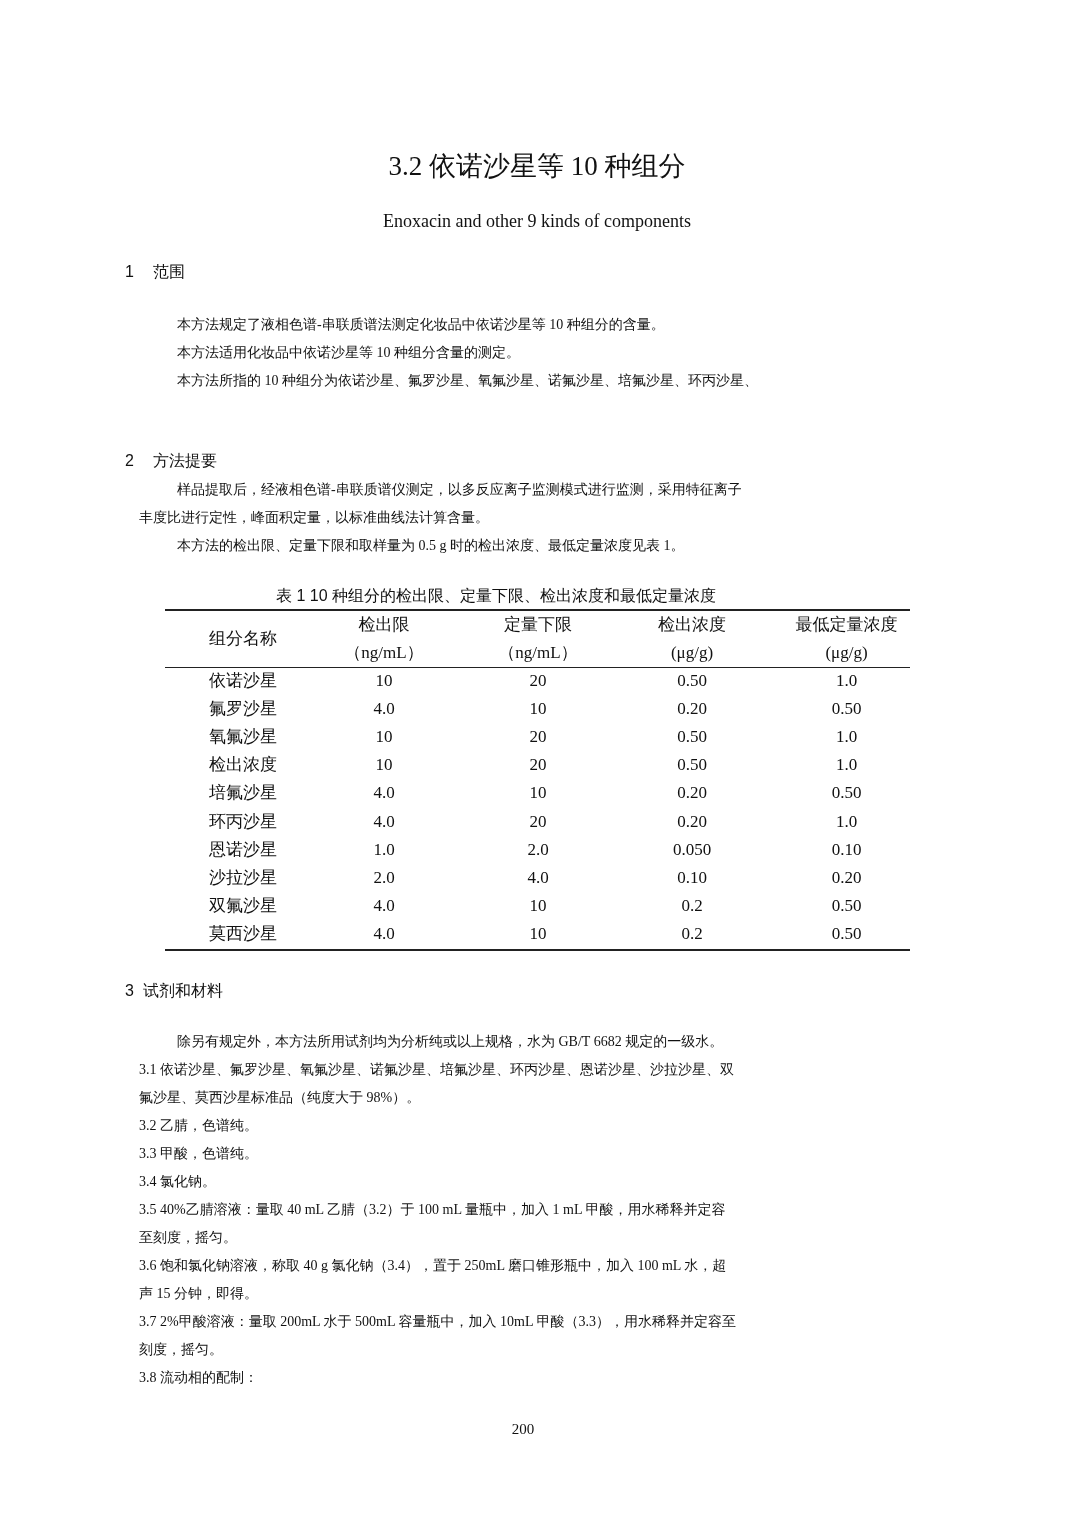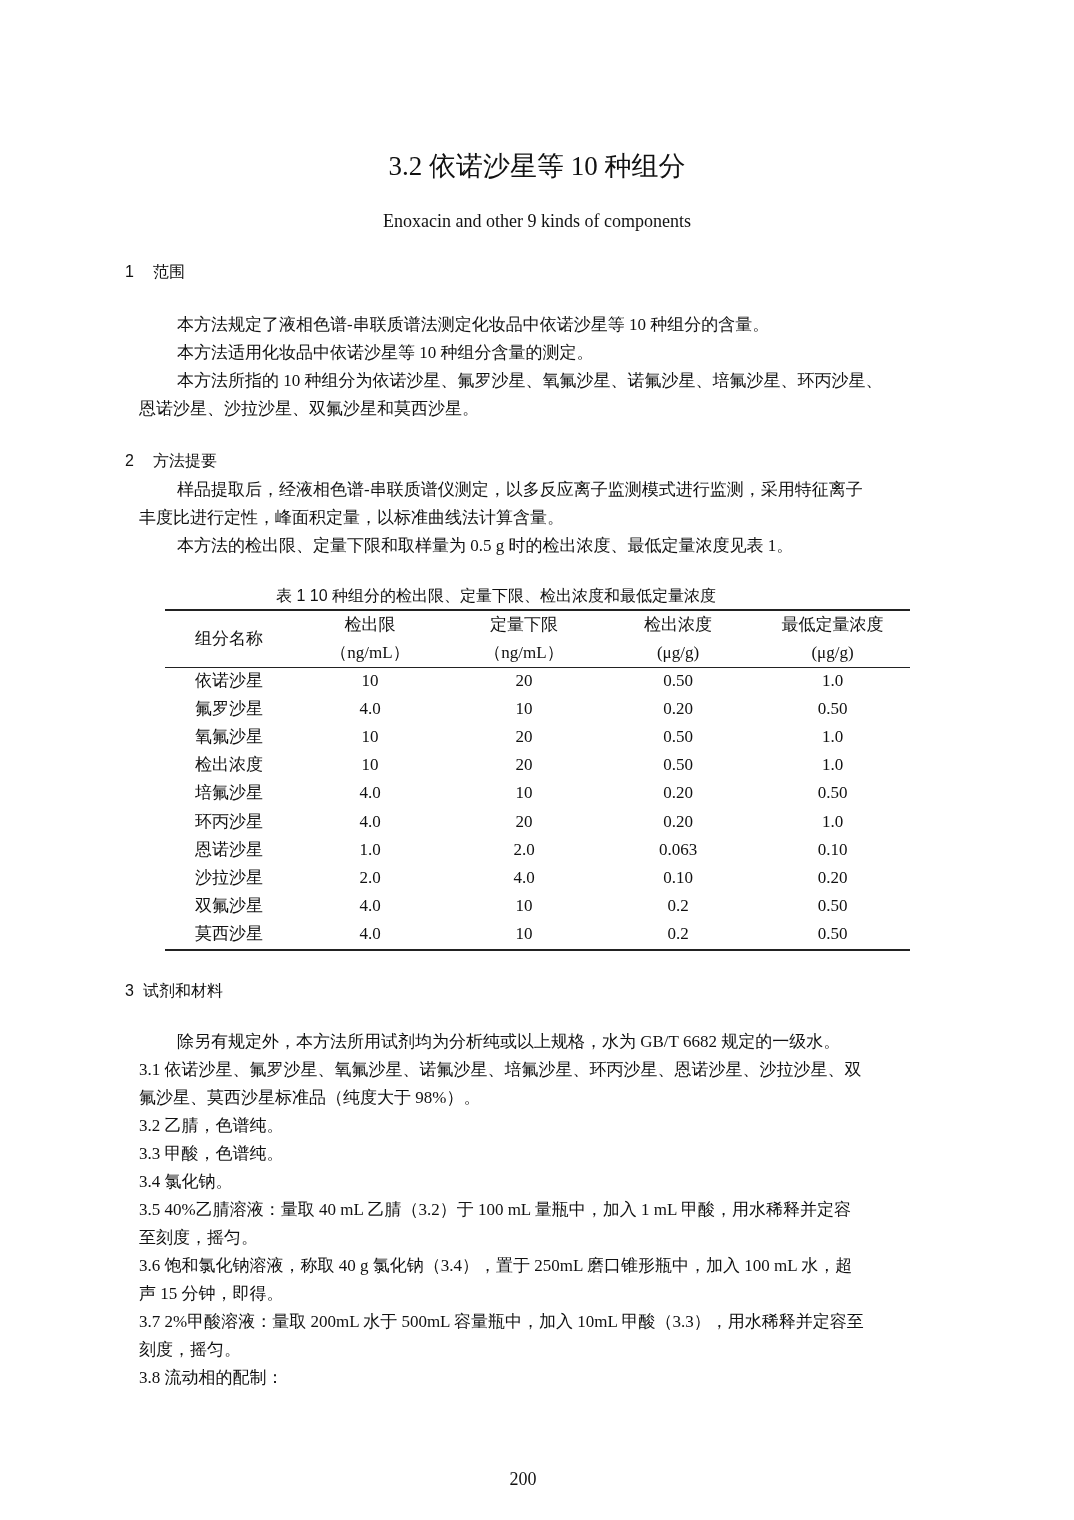--- a/index.html
+++ b/index.html
@@ -16,60 +16,59 @@
   .subtitle {
     left: 0; width: 1074px; top: 208px; text-align: center;
     font-size: 18px; line-height: 26px;
   }
   .heading {
     font-family: "Liberation Sans", "DejaVu Sans", sans-serif;
     font-size: 16px; line-height: 24px; left: 125px;
   }
   .heading .num { display: inline-block; }
   .para {
-    font-size: 17px; line-height: 28px; left: 139px; width: 800px;
+    font-size: 14px; line-height: 28px; left: 139px; width: 800px;
   }
   .indent { padding-left: 38px; }
   .caption {
     left: 0; width: 992px; text-align: center; top: 584px;
     font-family: "Liberation Sans", "DejaVu Sans", sans-serif;
     font-size: 16px; line-height: 24px;
   }
   .rule { position: absolute; left: 165px; width: 745px; background: #222; }
   table.t1 {
-    position: absolute; left: 165px; top: 611px; width: 745px;
+    position: absolute; left: 179px; top: 611px; width: 745px;
     border-collapse: collapse; font-size: 17px;
   }
   table.t1 td, table.t1 th { padding: 0; text-align: center; font-weight: normal; }
   table.t1 thead th { height: 28px; line-height: 28px; }
   table.t1 tbody td { height: 28.1px; line-height: 28px; text-align: center; }
   .col0 { width: 128px; }
   .col1 { width: 154px; }
   .col2 { width: 154px; }
   .col3 { width: 154px; }
   .col4 { width: 155px; }
   .pageno {
-    left: 0; width: 1046px; top: 1468px; text-align: center;
-    font-size: 18px; line-height: 22px;
+    left: 0; width: 1046px; top: 1418px; text-align: center;
+    font-size: 15px; line-height: 22px;
   }
 </style>
 </head>
 <body>
 
 <div class="abs title">3.2  依诺沙星等 10 种组分</div>
 <div class="abs subtitle">Enoxacin and other 9 kinds of components</div>
 
 <div class="abs heading" style="top:260px;">
   <span class="num" style="width:28px;">1</span><span>范围</span>
 </div>
 <div class="abs para" style="top:311px;">
   <div class="indent">本方法规定了液相色谱-串联质谱法测定化妆品中依诺沙星等 10 种组分的含量。</div>
   <div class="indent">本方法适用化妆品中依诺沙星等 10 种组分含量的测定。</div>
   <div class="indent">本方法所指的 10 种组分为依诺沙星、氟罗沙星、氧氟沙星、诺氟沙星、培氟沙星、环丙沙星、</div>
-  <div>恩诺沙星、沙拉沙星、双氟沙星和莫西沙星。</div>
 </div>
 
 <div class="abs heading" style="top:449px;">
   <span class="num" style="width:28px;">2</span><span>方法提要</span>
 </div>
 <div class="abs para" style="top:476px;">
   <div class="indent">样品提取后，经液相色谱-串联质谱仪测定，以多反应离子监测模式进行监测，采用特征离子</div>
   <div>丰度比进行定性，峰面积定量，以标准曲线法计算含量。</div>
   <div class="indent">本方法的检出限、定量下限和取样量为 0.5 g 时的检出浓度、最低定量浓度见表 1。</div>
 </div>
@@ -135,21 +134,21 @@
         <td>环丙沙星</td>
         <td>4.0</td>
         <td>20</td>
         <td>0.20</td>
         <td>1.0</td>
       </tr>
       <tr>
         <td>恩诺沙星</td>
         <td>1.0</td>
         <td>2.0</td>
-        <td>0.063</td>
+        <td>0.050</td>
         <td>0.10</td>
       </tr>
       <tr>
         <td>沙拉沙星</td>
         <td>2.0</td>
         <td>4.0</td>
         <td>0.10</td>
         <td>0.20</td>
       </tr>
       <tr>

